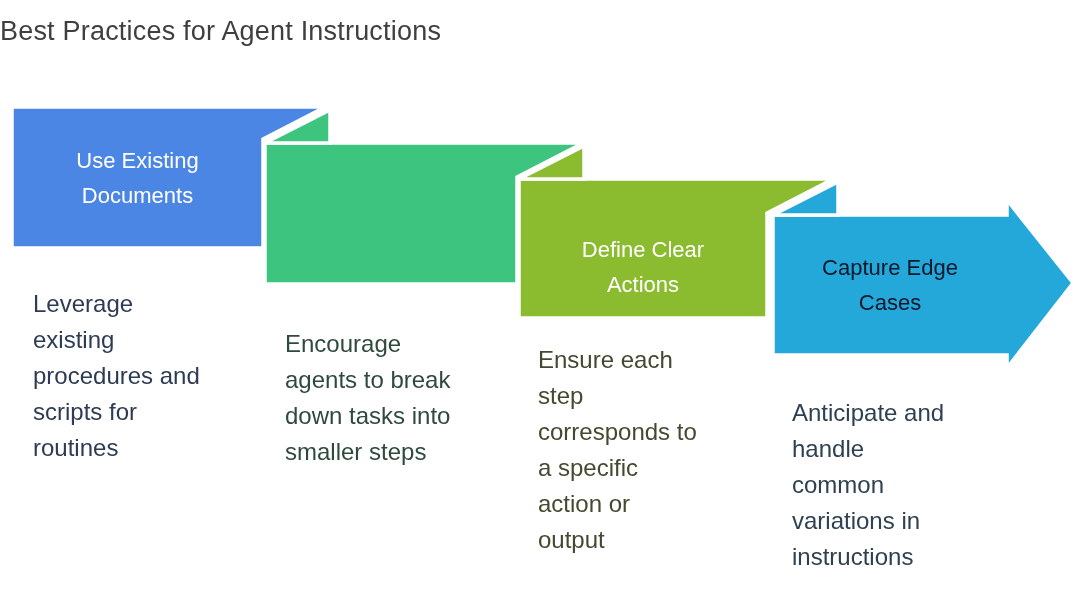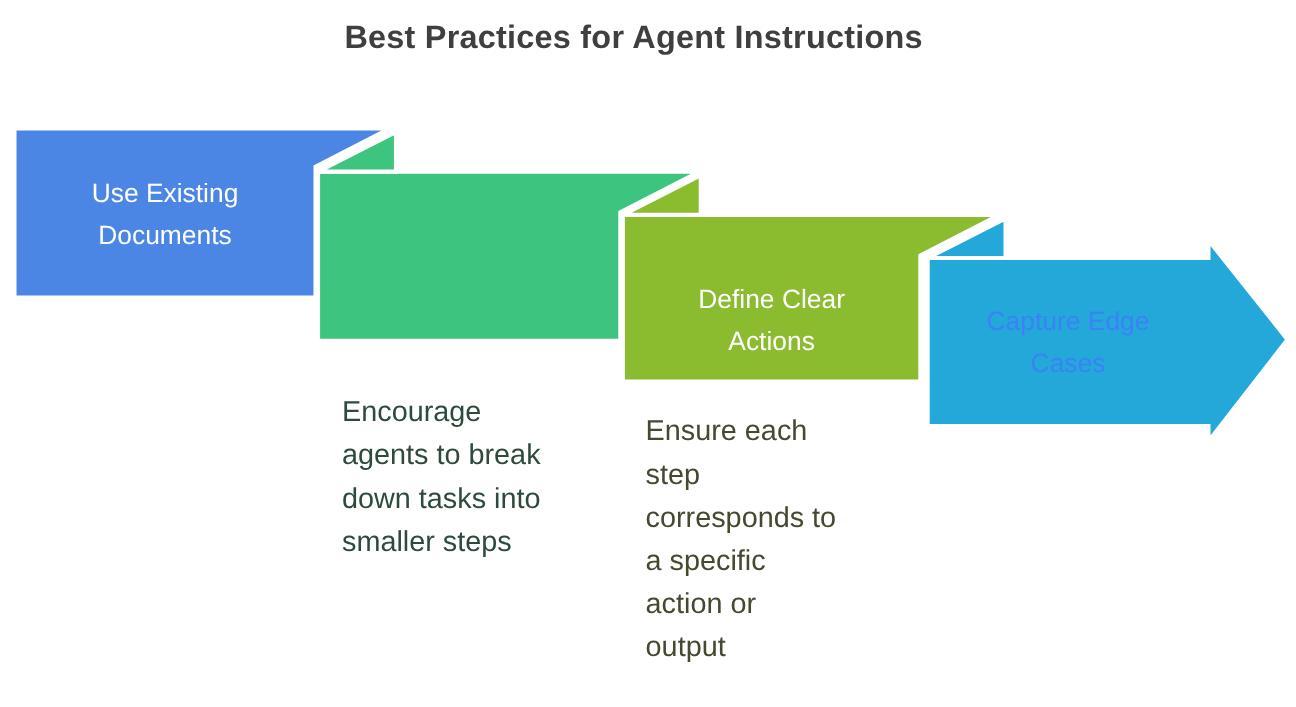--- a/index.html
+++ b/index.html
@@ -5,22 +5,22 @@
   html,body{margin:0;padding:0;background:#ffffff;}
   .canvas{
     position:relative;
     width:1080px;height:589px;
     background:#ffffff;
     overflow:hidden;
     font-family:"Liberation Sans", sans-serif;
   }
   .title{
     position:absolute;left:0;top:14px;width:1056px;
-    text-align:center;
-    font-size:27px;line-height:34px;font-weight:700;
+    text-align:left;
+    font-size:27px;line-height:34px;font-weight:400;
     letter-spacing:0.2px;
   }
   .shapes{position:absolute;left:0;top:0;}
   .shapes polygon{stroke:#ffffff;stroke-width:3.5;stroke-linejoin:miter;}
   .banner-label{
     position:absolute;
     color:#ffffff;
     font-size:22px;line-height:35px;font-weight:500;
     text-align:center;
     white-space:pre-line;
@@ -58,27 +58,37 @@
     <polygon points="519,179 584,146 584,179" fill="#8bbc30"></polygon>
 
     <polygon points="773,215 1007,215 1007,200 1073,283 1007,368 1007,355 773,355" fill="#24a8da"></polygon>
     <polygon points="773,215 838,182 838,215" fill="#24a8da"></polygon>
   </svg>
 
   <div class="banner-label lbl-0" style="color: rgb(255, 255, 255);">Use Existing
 Documents</div>
   <div class="banner-label lbl-2" style="color: rgb(255, 255, 255); margin-top: 19px;">Define Clear
 Actions</div>
-  <div class="banner-label lbl-3" style="color: #3b82f6;">Capture Edge
+  <div class="banner-label lbl-3" style="color: #0f172a;">Capture Edge
 Cases</div>
 
+  <div class="desc desc-0" style="color: rgb(45, 59, 83);">Leverage
+existing
+procedures and
+scripts for
+routines</div>
   <div class="desc desc-1" style="color: rgb(46, 74, 60);">Encourage
 agents to break
 down tasks into
 smaller steps</div>
   <div class="desc desc-2" style="color: rgb(67, 74, 48);">Ensure each
 step
 corresponds to
 a specific
 action or
 output</div>
+  <div class="desc desc-3" style="color: rgb(46, 65, 80);">Anticipate and
+handle
+common
+variations in
+instructions</div>
 
 </div>
 
 </body></html>

